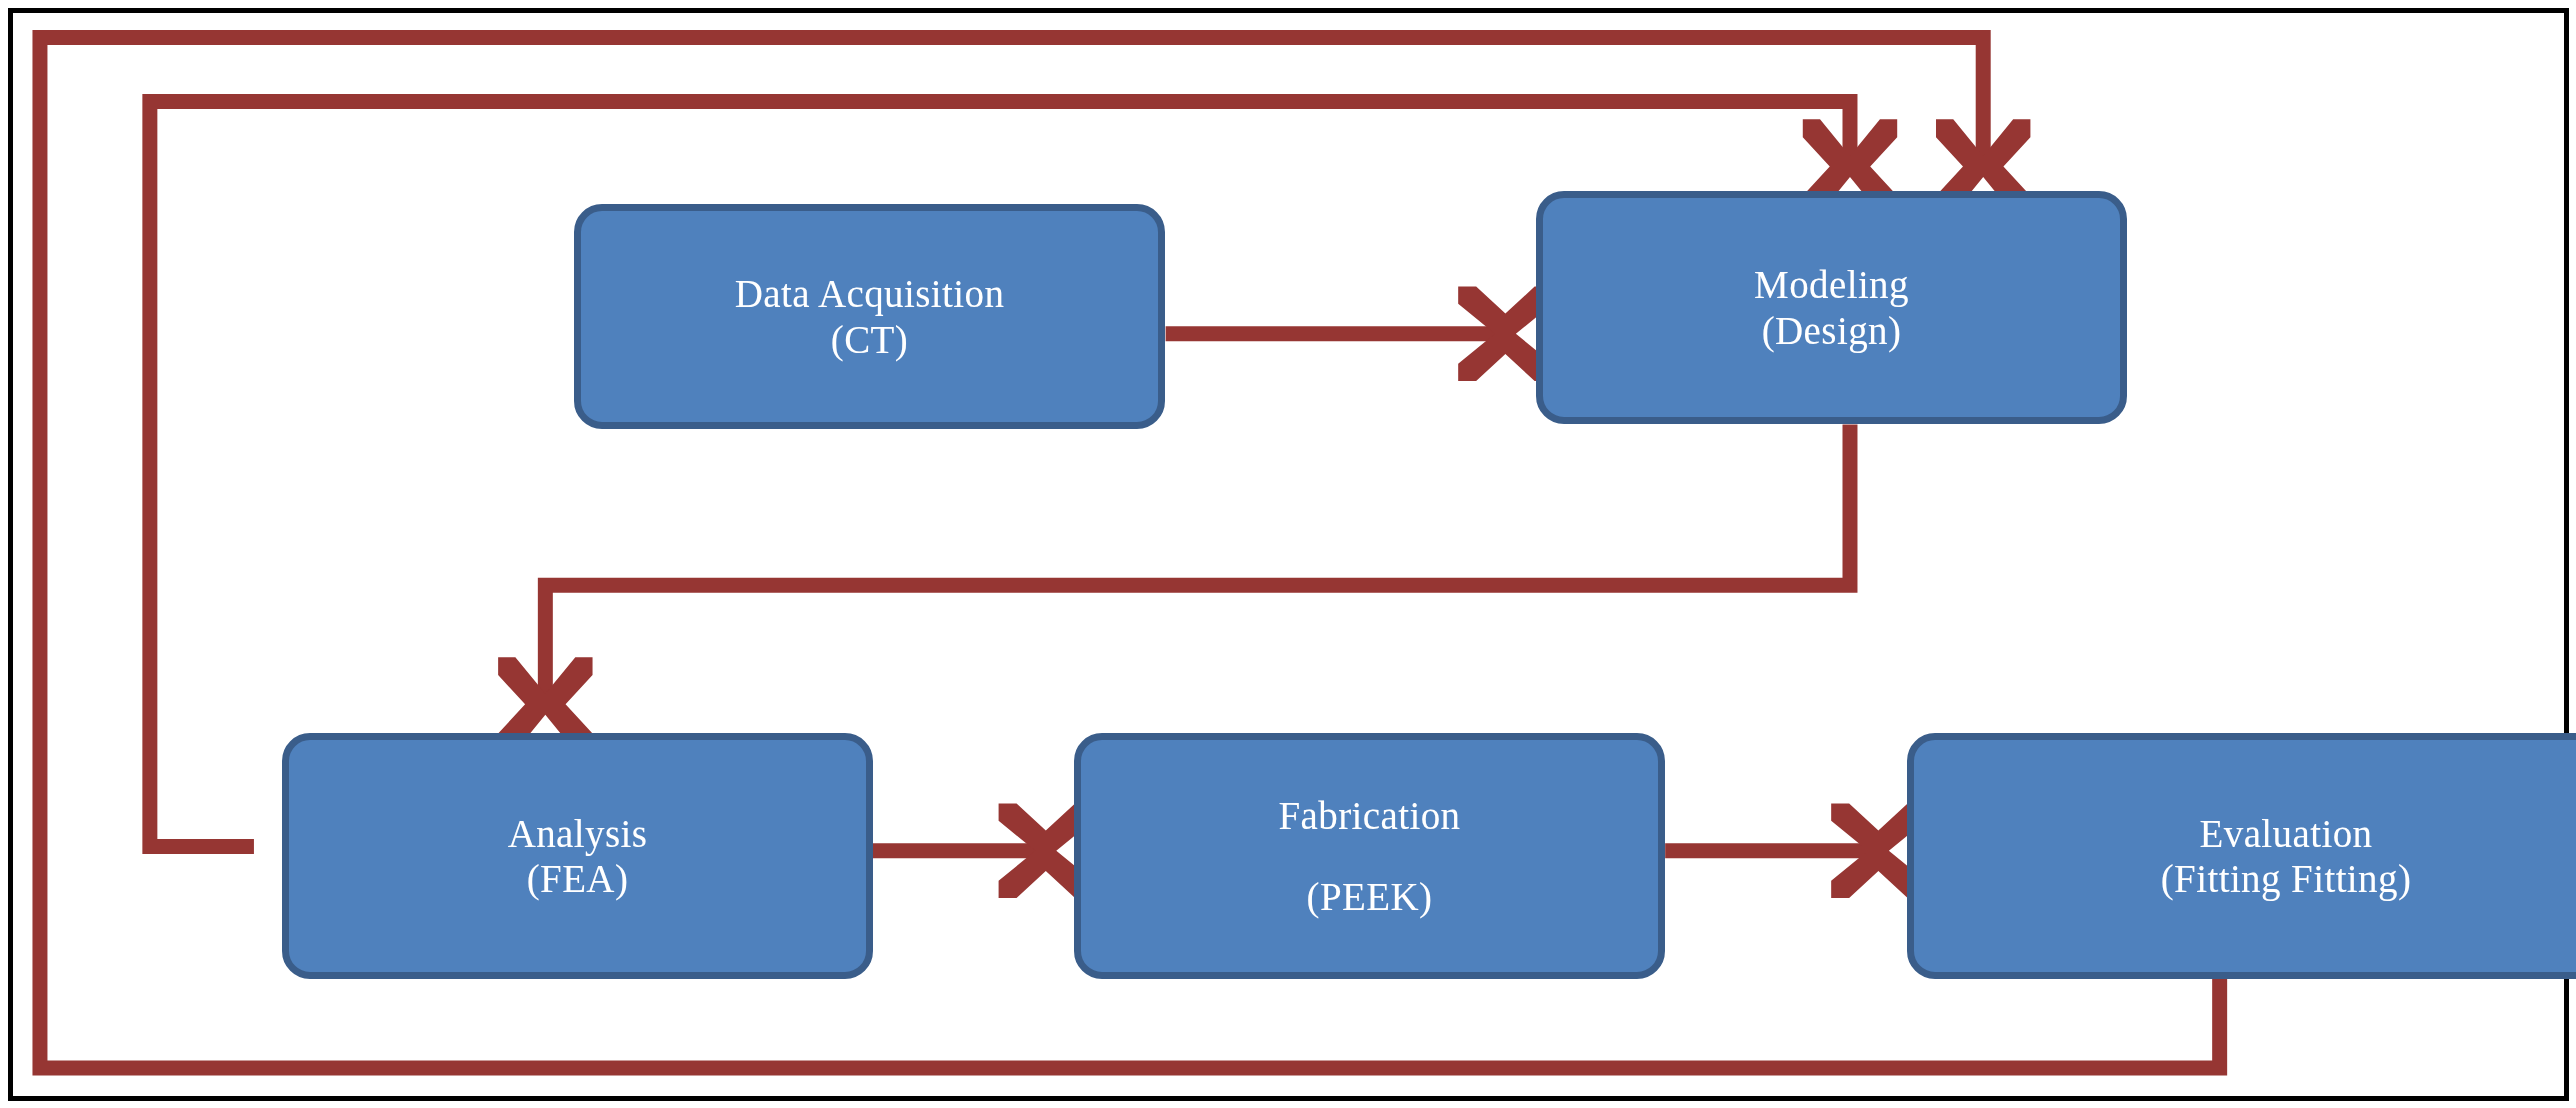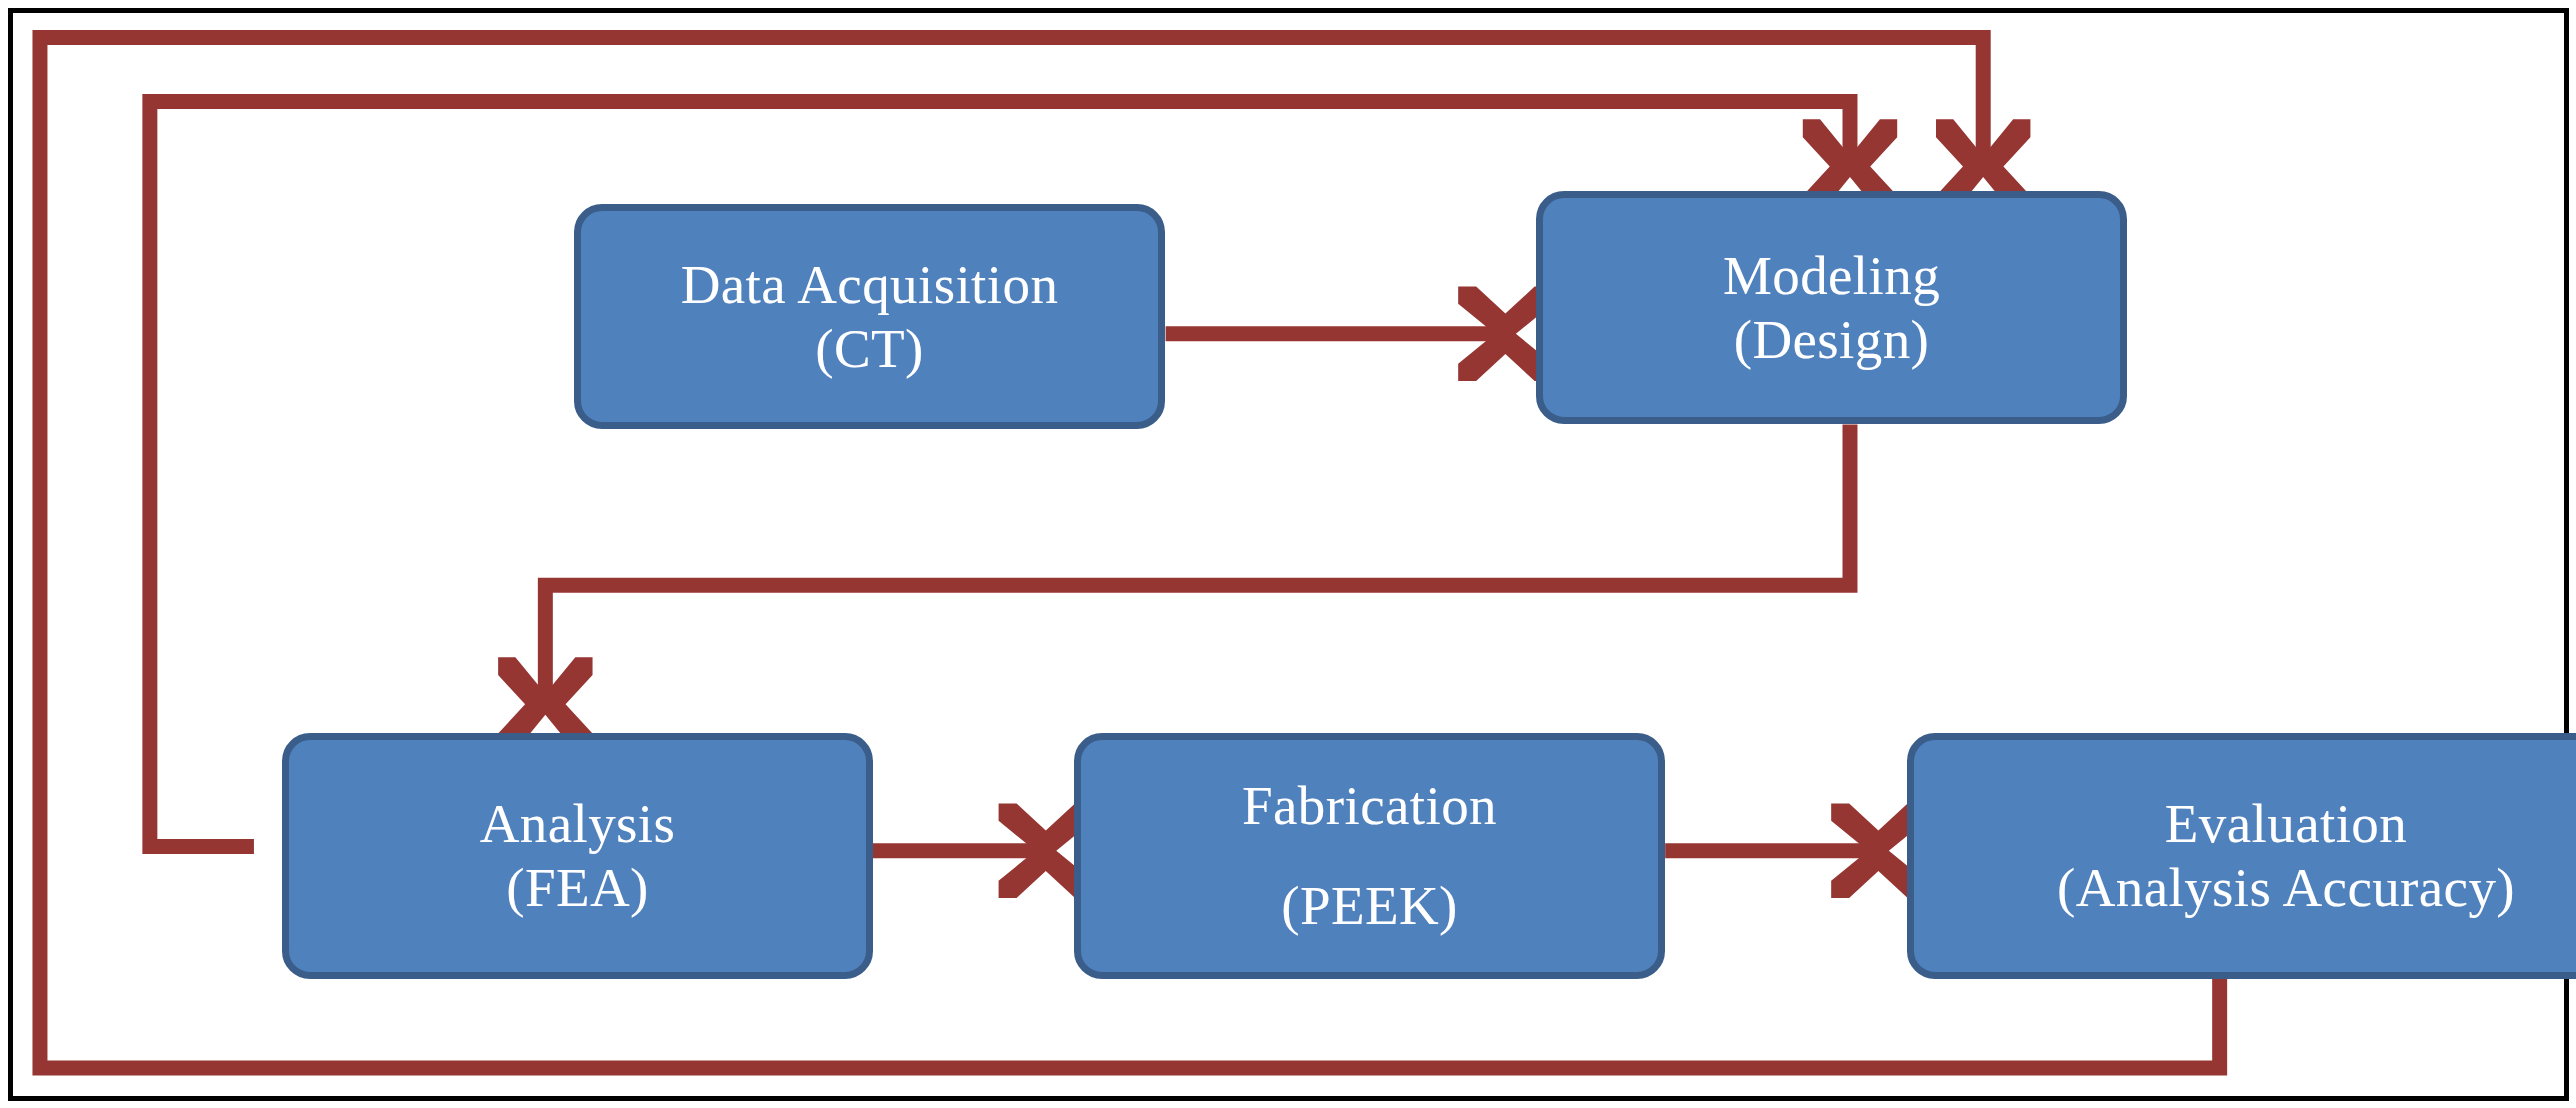--- a/index.html
+++ b/index.html
@@ -33,21 +33,21 @@
     background:#4f81bd;
     border:7.5px solid #3a5d8a;
     border-radius:28px;
     display:flex;
     flex-direction:column;
     align-items:center;
     justify-content:center;
     color:#ffffff;
     text-align:center;
     line-height:1.16;
-    font-size:55px;
+    font-size:39px;
     letter-spacing:0.4px;
     text-shadow:0 0 0.8px rgba(255,255,255,0.25);
   }
   .node .l1{display:block;}
   .node .l2{display:block;}
 
   #node-data-acquisition{ left:574px;  top:204px;  width:591px;  height:225px; }
   #node-modeling{         left:1536px; top:191px;  width:591px;  height:233px; }
   #node-analysis{         left:254px;  top:733px;  width:591px;  height:246px;margin-left:28px; }
   #node-fabrication{      left:1074px; top:733px;  width:591px;  height:246px;gap:36px; }
@@ -97,16 +97,16 @@
     <span class="l2">(FEA)</span>
   </div>
 
   <div class="node" id="node-fabrication">
     <span class="l1">Fabrication</span>
     <span class="l2">(PEEK)</span>
   </div>
 
   <div class="node" id="node-evaluation">
     <span class="l1">Evaluation</span>
-    <span class="l2">(Analysis Accuracy)</span>
+    <span class="l2">(Fitting Fitting)</span>
   </div>
 </div>
 
 
 </body></html>

